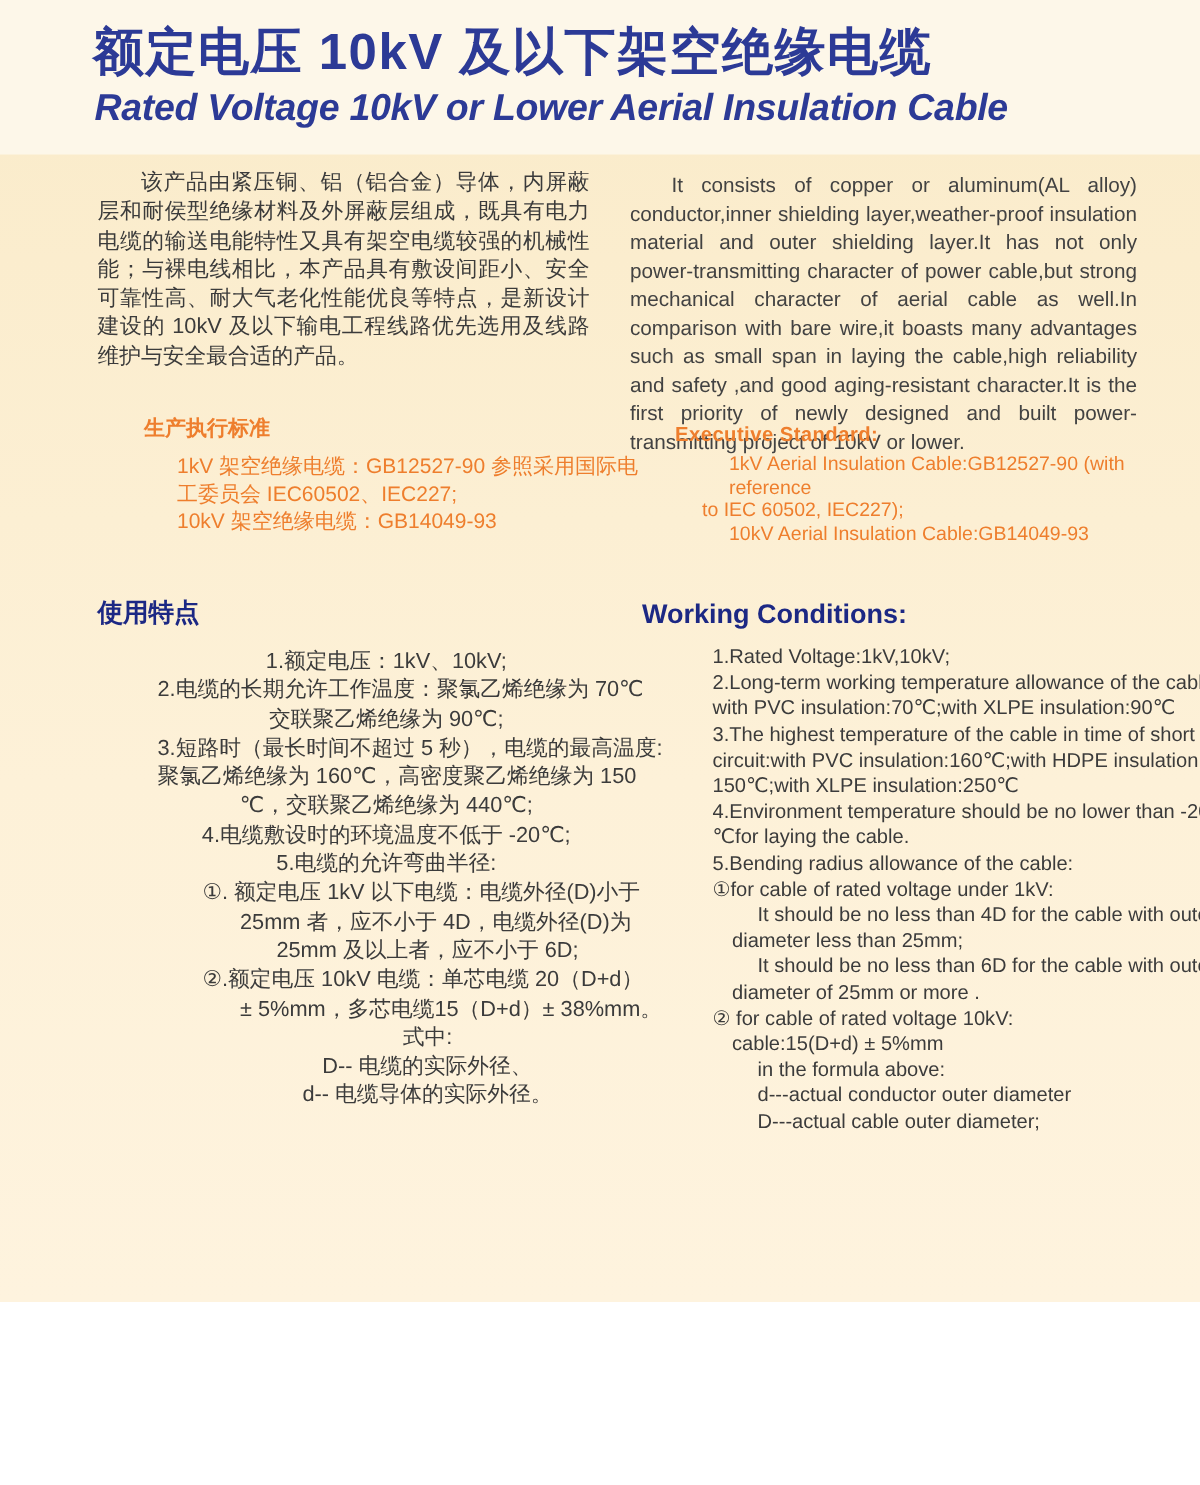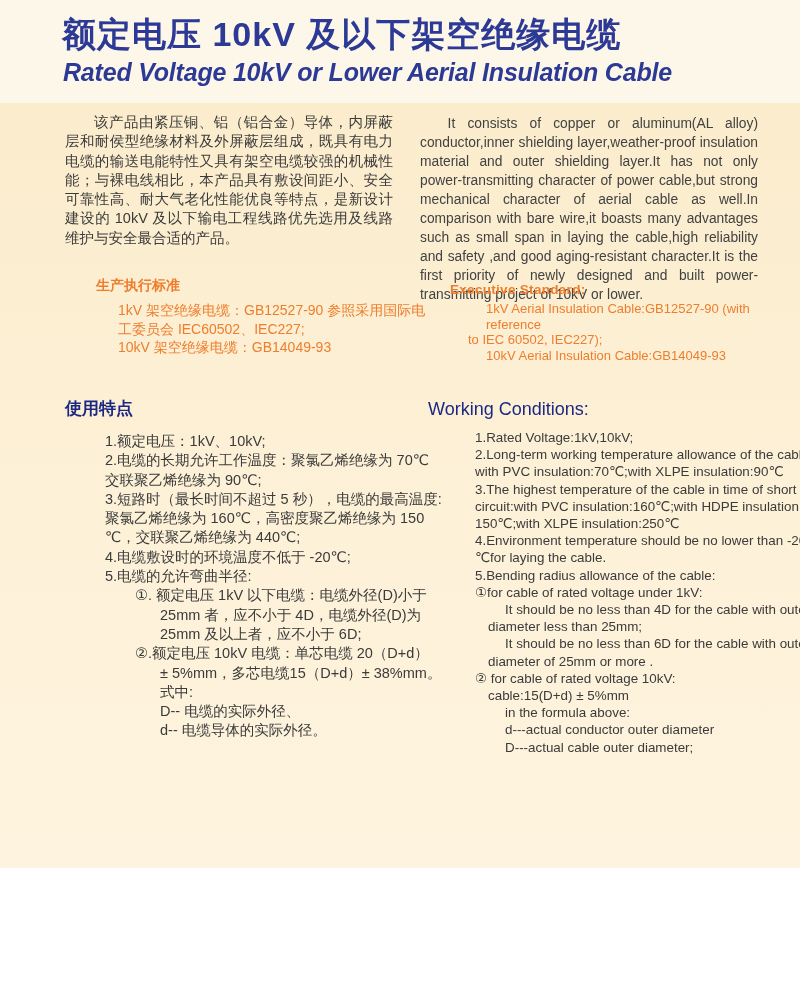--- a/index.html
+++ b/index.html
@@ -52,29 +52,29 @@
   .std-en .std-heading { font-weight:bold; font-size:13.5px; margin-bottom:4px; letter-spacing:0.3px; }
   .std-en .line { line-height:15.5px; }
   .std-en .ind0 { margin-left:18px; }
   .std-en .ind1 { margin-left:36px; }
 
   
   .features { position:absolute; left:65px; top:397px; color:#3b3b3b; width:345px; }
   .features .col-heading {
     font-size:17px; font-weight:bold; color:#1c2884; margin-bottom:12px;
   }
-  .features .line { font-size:14.5px; line-height:19.3px; white-space:nowrap; }
+  .features .line { font-size:14.5px; line-height:19.3px; white-space:nowrap;text-align:center; }
   .features .ind0 { margin-left:40px; }
   .features .ind1 { margin-left:70px; }
   .features .ind2 { margin-left:95px; }
 
   
   .conditions { position:absolute; left:428px; top:399px; color:#3b3b3b; width:345px; }
   .conditions .col-heading {
-    font-size:18px; font-weight:normal; color:#1c2884; margin-bottom:9px;
+    font-size:18px; font-weight:bold; color:#1c2884; margin-bottom:9px;
   }
   .conditions .line { font-size:13.4px; line-height:17.2px; white-space:nowrap; }
   .conditions .ind0 { margin-left:47px; }
   .conditions .ind1 { margin-left:60px; }
   .conditions .ind2 { margin-left:77px; }
 </style>
 </head>
 <body>
 
 <div class="page">

